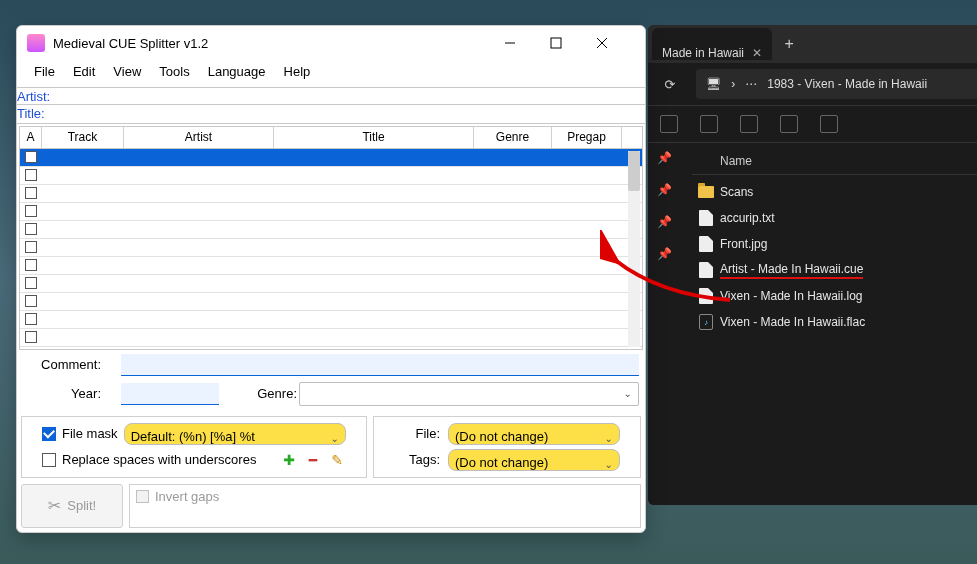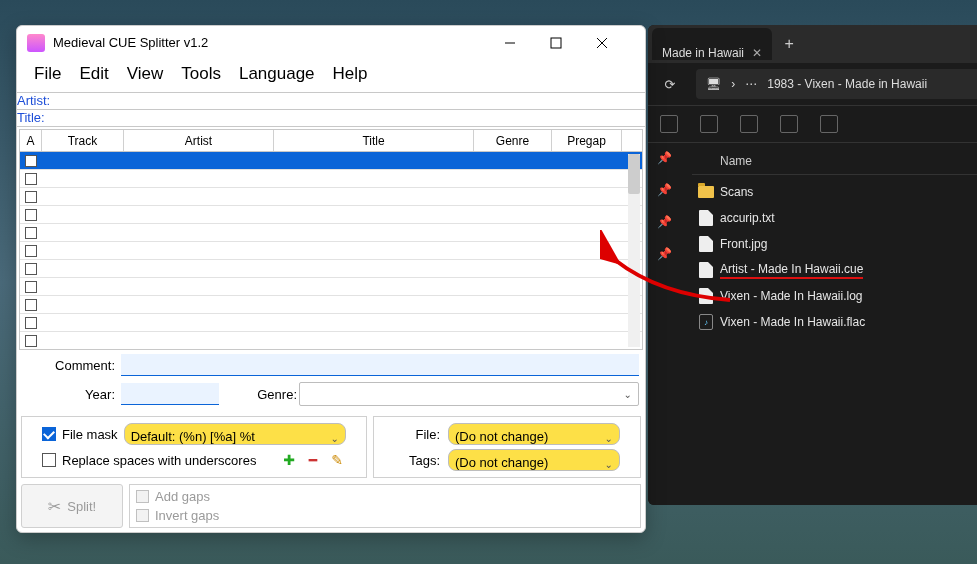--- a/index.html
+++ b/index.html
@@ -11,21 +11,21 @@
   background: #fff; border: 1px solid #ccc; border-radius: 6px;
   box-shadow: 0 6px 20px rgba(0,0,0,.25);
   display: flex; flex-direction: column;
 }
 .titlebar { display: flex; align-items: center; height: 36px; padding: 0 20px 0 10px; }
 .titlebar .app-icon { width: 18px; height: 18px; background: linear-gradient(#f8c,#c5f); border-radius: 3px; margin-right: 8px; }
 .titlebar .title { font-size: 13px; flex: 1; }
 .winbtns { display: flex; }
 .winbtn { width: 46px; height: 30px; display: flex; align-items: center; justify-content: center; font-size: 12px; }
 .winbtn svg { width: 12px; height: 12px; stroke: #000; stroke-width: 1; fill: none; }
-.menubar { display: flex; padding: 2px 6px 6px 8px; font-size: 17px; gap: 0; }
+.menubar { display: flex; padding: 2px 6px 6px 8px; font-size: 13px; gap: 0; }
 .menubar span { padding: 2px 9px; }
 
 .meta-row { display: flex; border: 1px solid #c8c8c8; border-left: none; border-right: none; font-family: "Consolas","Courier New",monospace; font-size: 13px; height: 19px; align-items: center; }
 .meta-row + .meta-row { border-top: none; }
 .meta-label { width: 108px; text-align: left; padding-right: 2px; color: #1d4ed8; }
 .meta-val { flex: 1; padding-left: 4px; }
 
 .table-wrap { border: 1px solid #c8c8c8; margin: 2px 2px 0 2px; height: 236px; overflow: hidden; position: relative; }
 .thead { display: flex; background: #fff; border-bottom: 1px solid #c8c8c8; height: 22px; font-size: 12px; }
 .th { border-right: 1px solid #d0d0d0; display: flex; align-items: center; justify-content: center; }
@@ -40,21 +40,21 @@
 .tbody { }
 .row { display: flex; height: 18px; border-bottom: 1px solid #e2e2e2; align-items: center; }
 .row.selected { background: #0a64d8; }
 .row .cell-a { width: 22px; display: flex; align-items: center; justify-content: center; }
 .row .chk { width: 12px; height: 12px; border: 1px solid #555; background: #fff; }
 .row .cell { border-right: 1px solid transparent; height: 100%; }
 .c-track { width: 82px; } .c-artist { width: 150px; } .c-title { width: 200px; } .c-length { width: 78px; } .c-pregap { width: 70px; }
 
 .form-area { padding: 4px 6px 0 6px; font-family: "Consolas","Courier New",monospace; font-size: 13px; }
 .form-row { display: flex; align-items: center; margin-bottom: 6px; }
-.form-label { width: 98px; text-align: right; padding-right: 6px; }
+.form-label { width: 98px; text-align: right; padding-right: 20px; }
 .text-input { flex: 1; height: 22px; border: none; border-bottom: 1px solid #0a64d8; background: #eaf3ff; font-family: inherit; font-size: inherit; padding: 0 4px; }
 .text-input.small { width: 98px; flex: none; }
 .genre-label { width: 70px; text-align: right; padding-right: 2px; margin-left: 10px; }
 .combo { flex: 1; height: 24px; border: 1px solid #bdbdbd; background: #fff; border-radius: 2px; display: flex; align-items: center; justify-content: flex-end; padding-right: 6px; }
 .combo .caret { font-size: 10px; color: #555; }
 
 .opt-grid { margin: 4px 4px 0 4px; display: flex; gap: 6px; }
 .opt-col { border: 1px solid #d0d0d0; padding: 4px 20px; font-family: "Consolas","Courier New",monospace; font-size: 13px; }
 .opt-left { flex: 1; }
 .opt-right { width: 268px; }
@@ -432,24 +432,20 @@
   </div>
 
   <div class="bottom-bar">
     <div class="split-btn">
       <span class="split-icon">✂</span>
       <span>Split!</span>
     </div>
     <div class="gaps-box">
       <div class="gaps-row">
         <div class="gaps-chk"></div>
-        <span>Add gaps</span>
-      </div>
-      <div class="gaps-row">
-        <div class="gaps-chk"></div>
         <span>Invert gaps</span>
       </div>
     </div>
   </div>
 </div>
 
 <svg class="arrow" viewBox="0 0 140 80">
   <defs>
       <marker id="ah" markerWidth="12" markerHeight="10" refX="2" refY="5" orient="auto">
         <polygon points="12,0 0,5 12,10" fill="#d00"></polygon>

